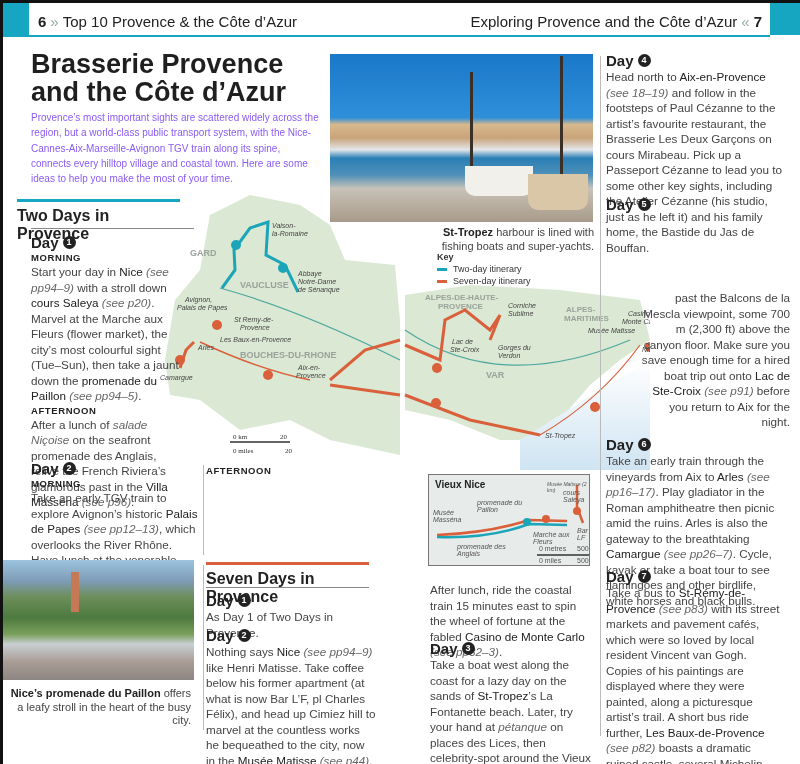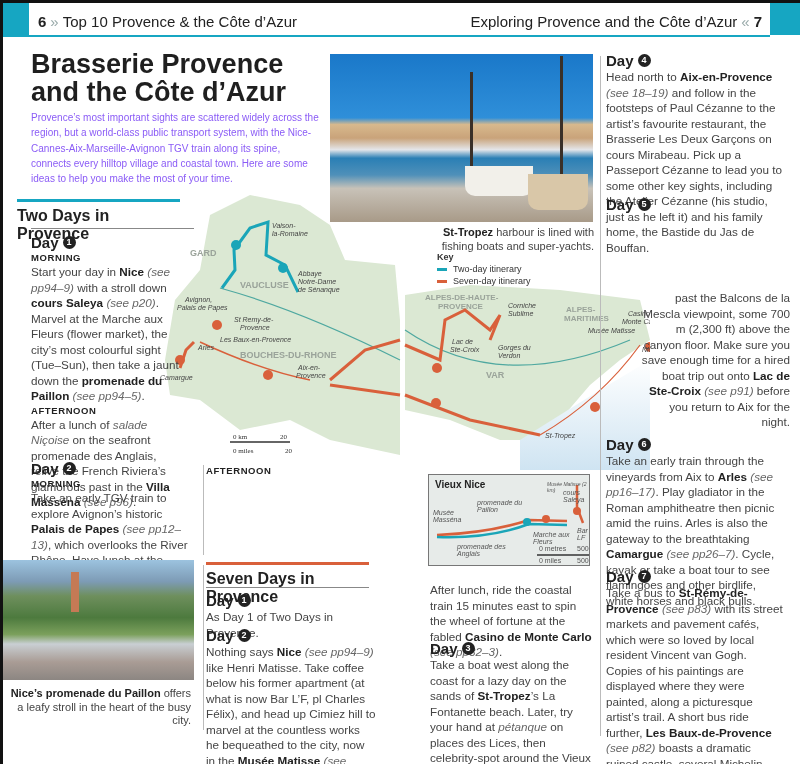--- a/index.html
+++ b/index.html
@@ -41,21 +41,21 @@
 
   .section-head { position: absolute; font-size: 16px; font-weight: bold; color: #222; padding-top: 5px; }
   .sh-blue { border-top: 3px solid #16a6c2; }
   .sh-orange { border-top: 3px solid #d9603b; }
   .sh-rule { position: absolute; height: 1px; background: #888; }
 
   .block { position: absolute; font-size: 11.7px; line-height: 15.5px; color: #444; }
   .day { font-size: 15px; font-weight: bold; color: #222; line-height: 17px; display: flex; align-items: center; gap: 4px; }
   .num { display: inline-flex; width: 13px; height: 13px; border-radius: 50%; background: #222; color: #fff; font-size: 9px; align-items: center; justify-content: center; font-weight: bold; }
   .label-sm { font-size: 9.5px; font-weight: bold; letter-spacing: 0.6px; color: #222; line-height: 13px; }
-  .block b { color: #222; font-weight: bold; }
+  .block b { color: #222; font-weight: normal; }
   .block i { color: #666; }
   .divider-v { position: absolute; width: 1px; background: #bbb; }
 
   .inset { position: absolute; left: 428px; top: 474px; width: 160px; height: 90px; background: #e7ebe9; border: 1px solid #777; }
   .inset-title { position: absolute; left: 6px; top: 4px; font-size: 10px; font-weight: bold; color: #222; }
   .inset-lbl { position: absolute; font-size: 7px; font-style: italic; color: #555; }
 </style>
 </head>
 <body>
 

